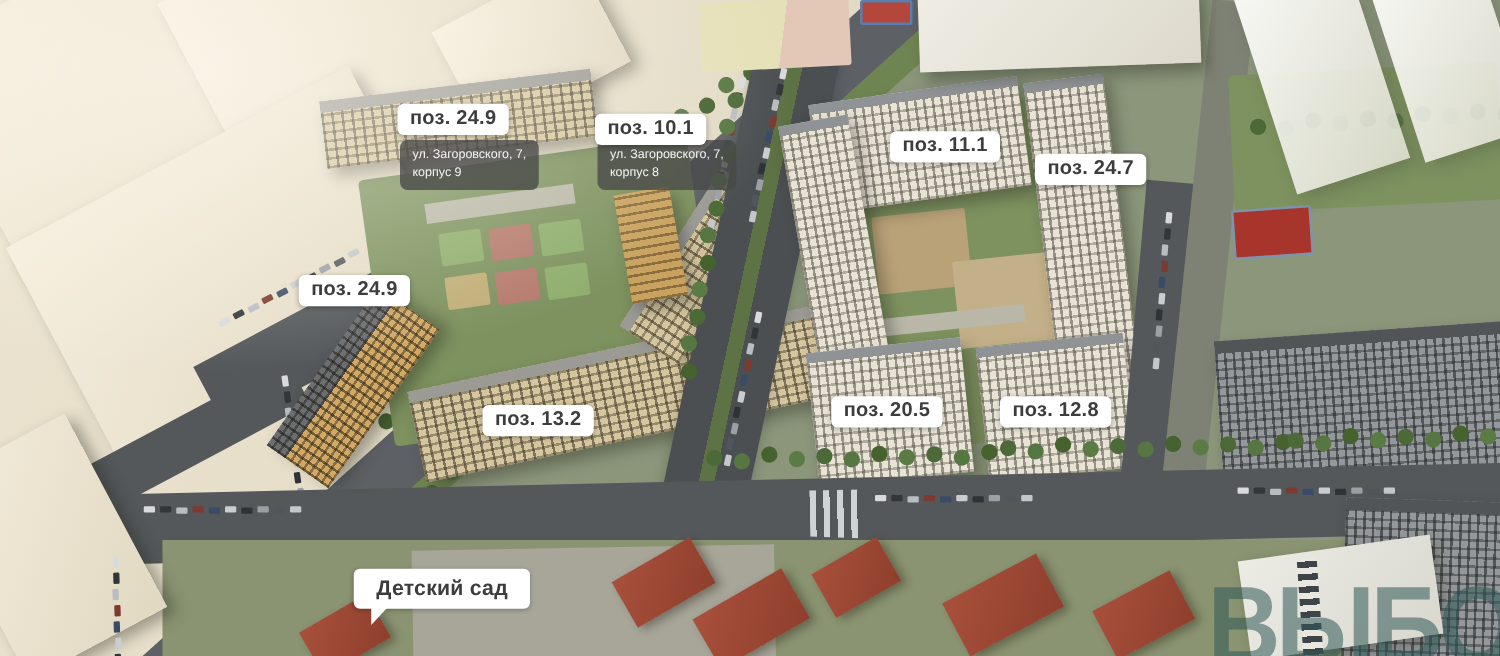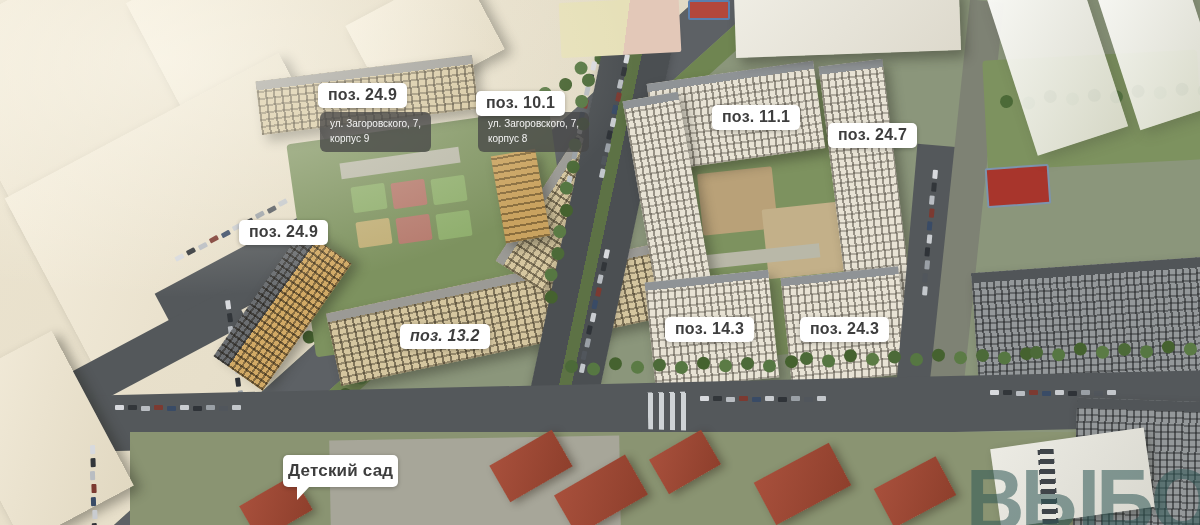--- a/index.html
+++ b/index.html
@@ -193,25 +193,25 @@
     <span>корпус 9</span>
   </div>
 
   <div class="tag" style="left:476px;top:91px;">поз. 10.1</div>
   <div class="tag-dark" style="left:478px;top:112px;">
     <span>ул. Загоровского, 7,</span><br>
     <span>корпус 8</span>
   </div>
 
   <div class="tag" style="left:239px;top:220px;">поз. 24.9</div>
-  <div class="tag" style="left:400px;top:324px;font-style:italic;">поз. 13.2</div>
+  <div class="tag" style="left:386px;top:324px;">поз. 13.2</div>
   <div class="tag" style="left:712px;top:105px;">поз. 11.1</div>
   <div class="tag" style="left:828px;top:123px;">поз. 24.7</div>
-  <div class="tag" style="left:665px;top:317px;">поз. 14.3</div>
-  <div class="tag" style="left:800px;top:317px;">поз. 24.3</div>
-
-  <div class="tag" style="left:283px;top:455px;font-size:17px;padding:6px 5px;">
+  <div class="tag" style="left:665px;top:317px;">поз. 20.5</div>
+  <div class="tag" style="left:800px;top:317px;">поз. 12.8</div>
+
+  <div class="tag" style="left:283px;top:455px;font-size:17px;padding:6px 18px;">
     <span>Детский сад</span>
     <span class="tail" style="border-top-width:14px;border-right-width:13px;bottom:-13px;"></span>
   </div>
 
   <div class="watermark">ВЫБОР</div>
 </div>
 
 </body></html>

